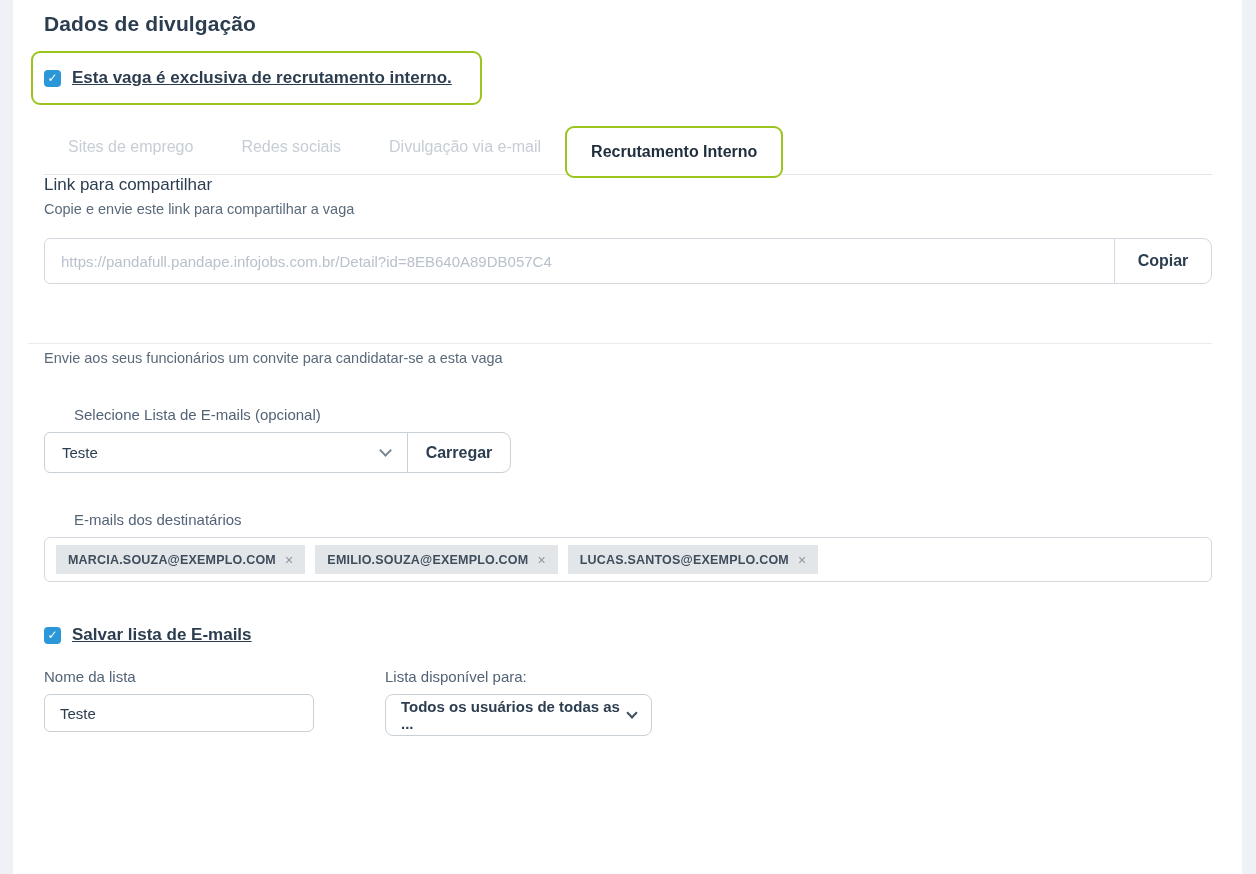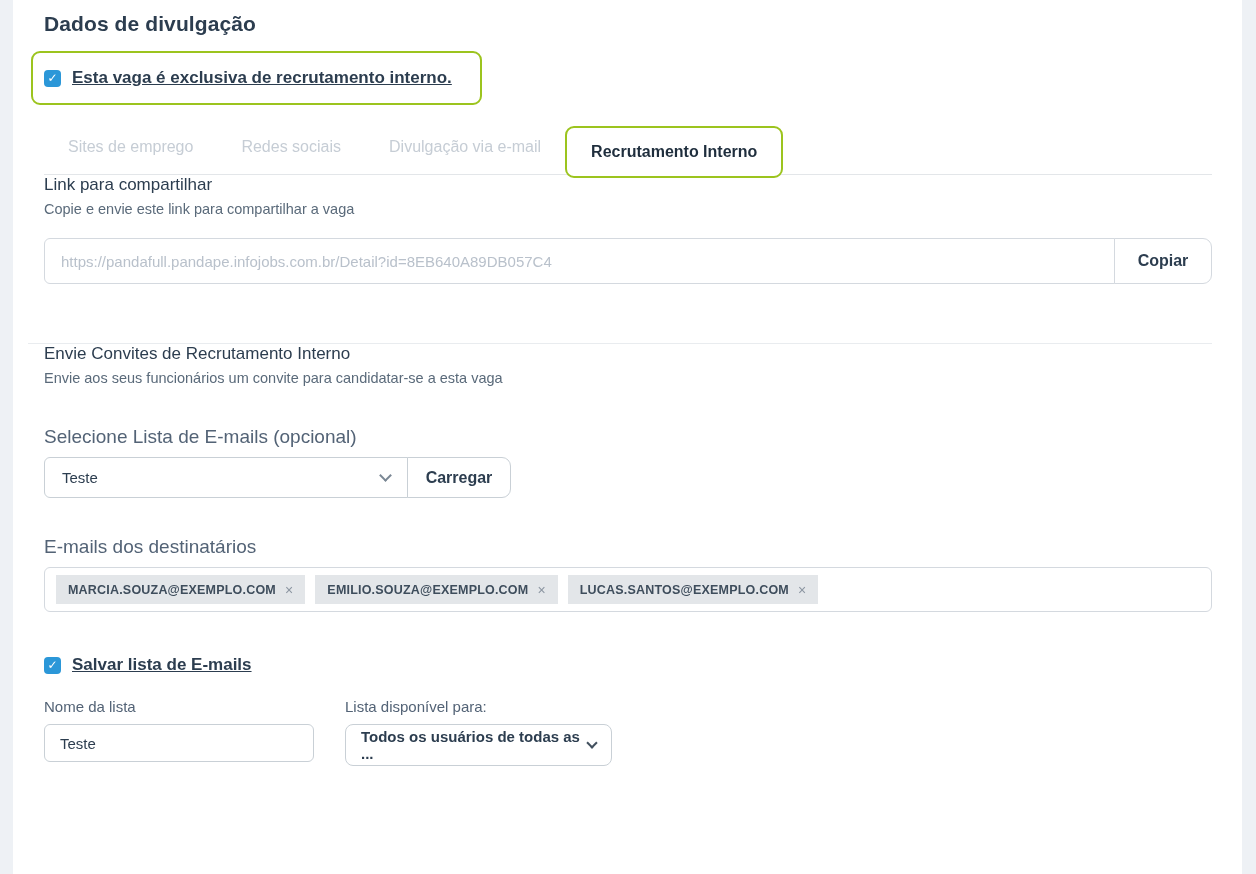--- a/index.html
+++ b/index.html
@@ -75,21 +75,21 @@
     background: #fff; cursor: pointer;
     font-size: 16px; font-weight: 700; color: #2c3d4f;
     font-family: "Liberation Sans", "DejaVu Sans", sans-serif;
   }
 
   hr.divider {
     border: none; border-top: 1px solid #e9ecef;
     margin: 59px 0 0 -16px; width: calc(100% + 16px);
   }
 
-  .field-label { margin-top: 40px; font-size: 19px; color: #52637400; color: #536376; }
+  .field-label { margin-top: 40px; font-size: 15px; color: #52637400; color: #536376; margin-left: 30px; }
   .select-group { display: flex; margin-top: 9px; }
   .select {
     display: flex; align-items: center; justify-content: space-between;
     width: 364px; height: 41px;
     border: 1px solid #c9d0d6; border-radius: 6px 0 0 6px;
     padding: 0 17px; background: #fff; cursor: pointer;
     font-size: 15px; color: #2c3d4f;
   }
   .load-btn {
     width: 104px; height: 41px; margin-left: -1px;
@@ -114,21 +114,21 @@
   .chip {
     display: inline-flex; align-items: center;
     height: 29px; padding: 0 12px;
     background: #e3e6e9; border-radius: 0;
     font-size: 12.5px; font-weight: 700; color: #3e4d5c;
     letter-spacing: 0.2px; white-space: nowrap;
   }
   .chip-x { margin-left: 9px; color: #8b95a1; font-size: 14px; font-weight: 400; cursor: pointer; }
 
   .save-row { margin-top: 43px; }
-  .two-col { display: flex; margin-top: 23px; }
+  .two-col { display: flex; margin-top: 23px; gap: 40px; }
   .col-label { font-size: 15px; color: #536376; margin-bottom: 9px; }
   .text-input {
     width: 270px; height: 38px;
     border: 1px solid #c9d0d6; border-radius: 6px;
     padding: 0 15px; font-size: 15px; color: #2c3d4f;
     font-family: "Liberation Sans", "DejaVu Sans", sans-serif;
     outline: none;
   }
   .col2 { margin-left: 31px; }
   .select-wide {
@@ -165,21 +165,20 @@
   <h2 class="section-heading mt-link">Link para compartilhar</h2>
   <p class="section-subtitle">Copie e envie este link para compartilhar a vaga</p>
 
   <div class="input-group">
     <input class="url-input" type="text" readonly="" value="https://pandafull.pandape.infojobs.com.br/Detail?id=8EB640A89DB057C4" style="">
     <button class="copy-btn">Copiar</button>
   </div>
 
   <hr class="divider">
 
-  <h2 class="section-heading mt-invites">Envie Convites de Recrutamento Interno</h2>
   <p class="section-subtitle">Envie aos seus funcionários um convite para candidatar-se a esta vaga</p>
 
   <div class="field-label">Selecione Lista de E-mails (opcional)</div>
   <div class="select-group">
     <div class="select">
       <span>Teste</span>
       <span class="chev"></span>
     </div>
     <button class="load-btn">Carregar</button>
   </div>

